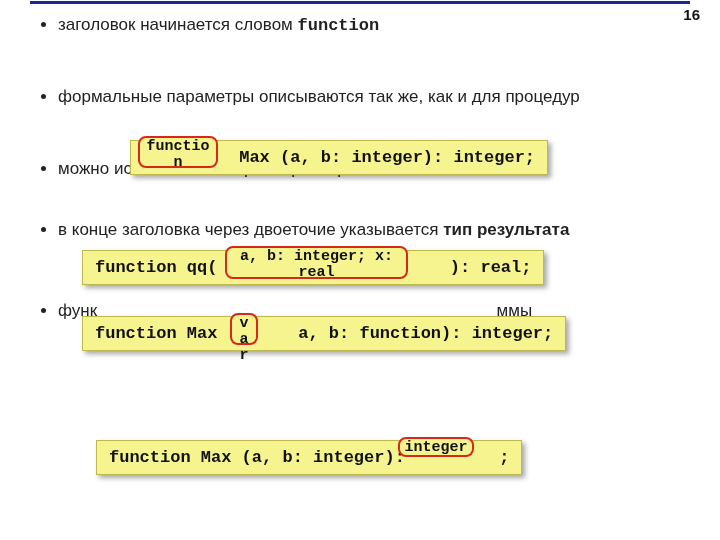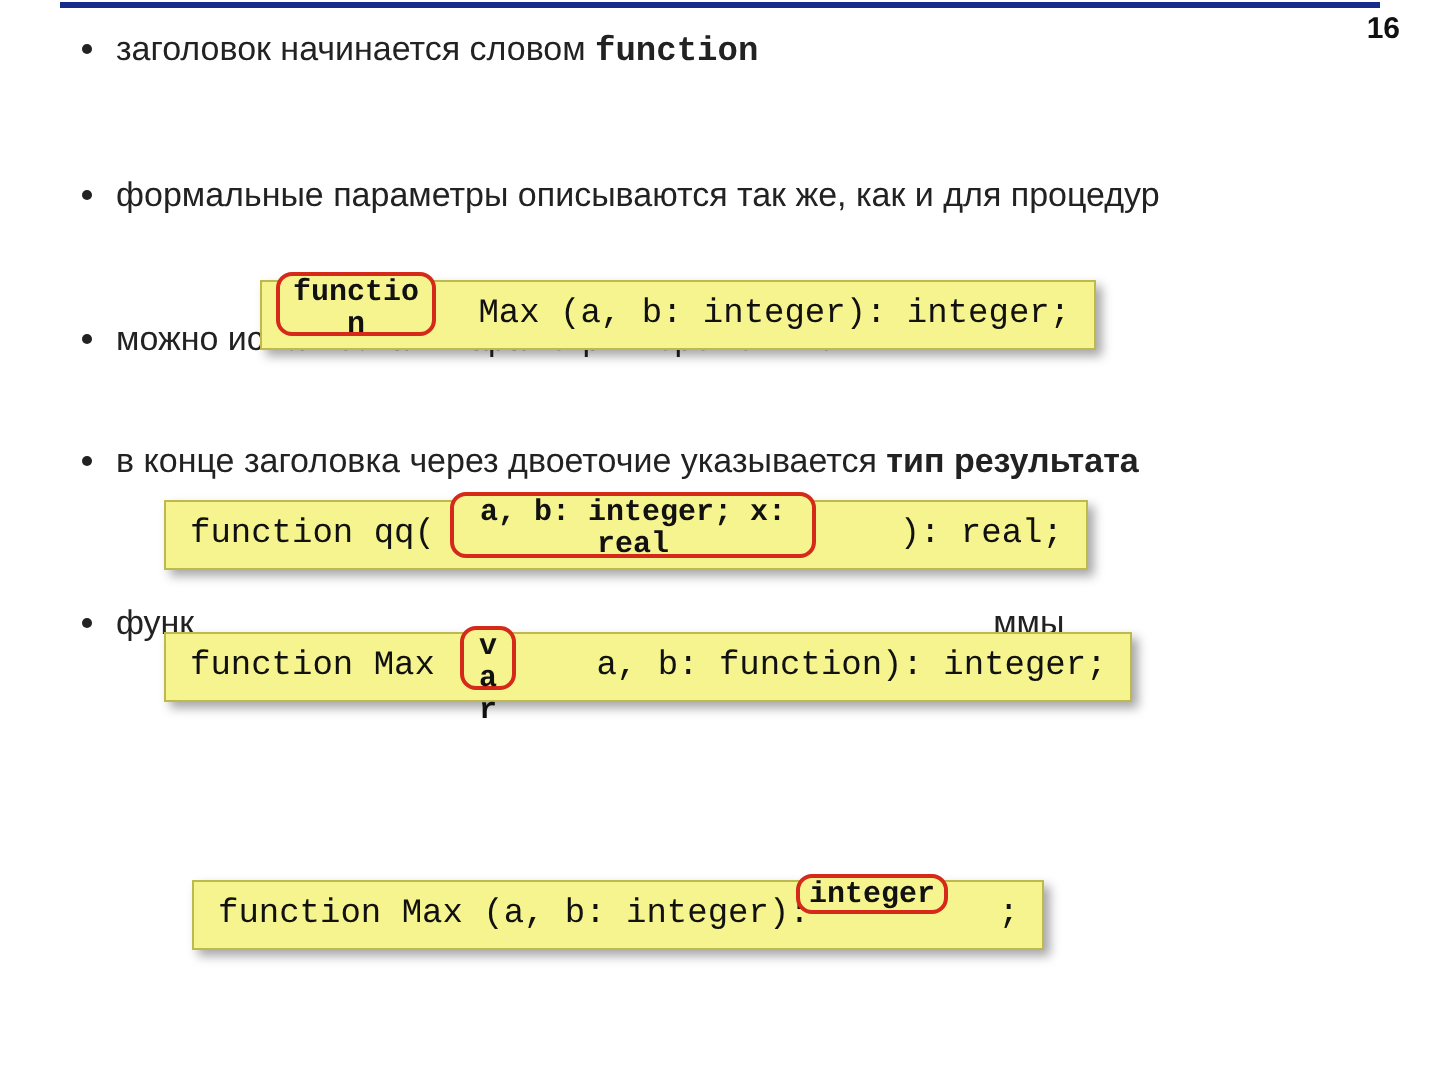--- a/index.html
+++ b/index.html
@@ -57,21 +57,21 @@
   b.mono { font-weight: bold; }
 
   
   .codebox {
     position: absolute;
     background: #f6f48e;
     border: 1px solid #bdb94c;
     box-shadow: 3px 3px 5px rgba(0,0,0,0.35);
     padding: 7px 12px 7px 12px;
     font-family: "Courier New", Courier, monospace;
-    font-weight: normal;
+    font-weight: bold;
     font-size: 17px;
     white-space: nowrap;
     color: #111;
   }
   .codebox .gap {
     display: inline-block;
     vertical-align: baseline;
   }
 
   

